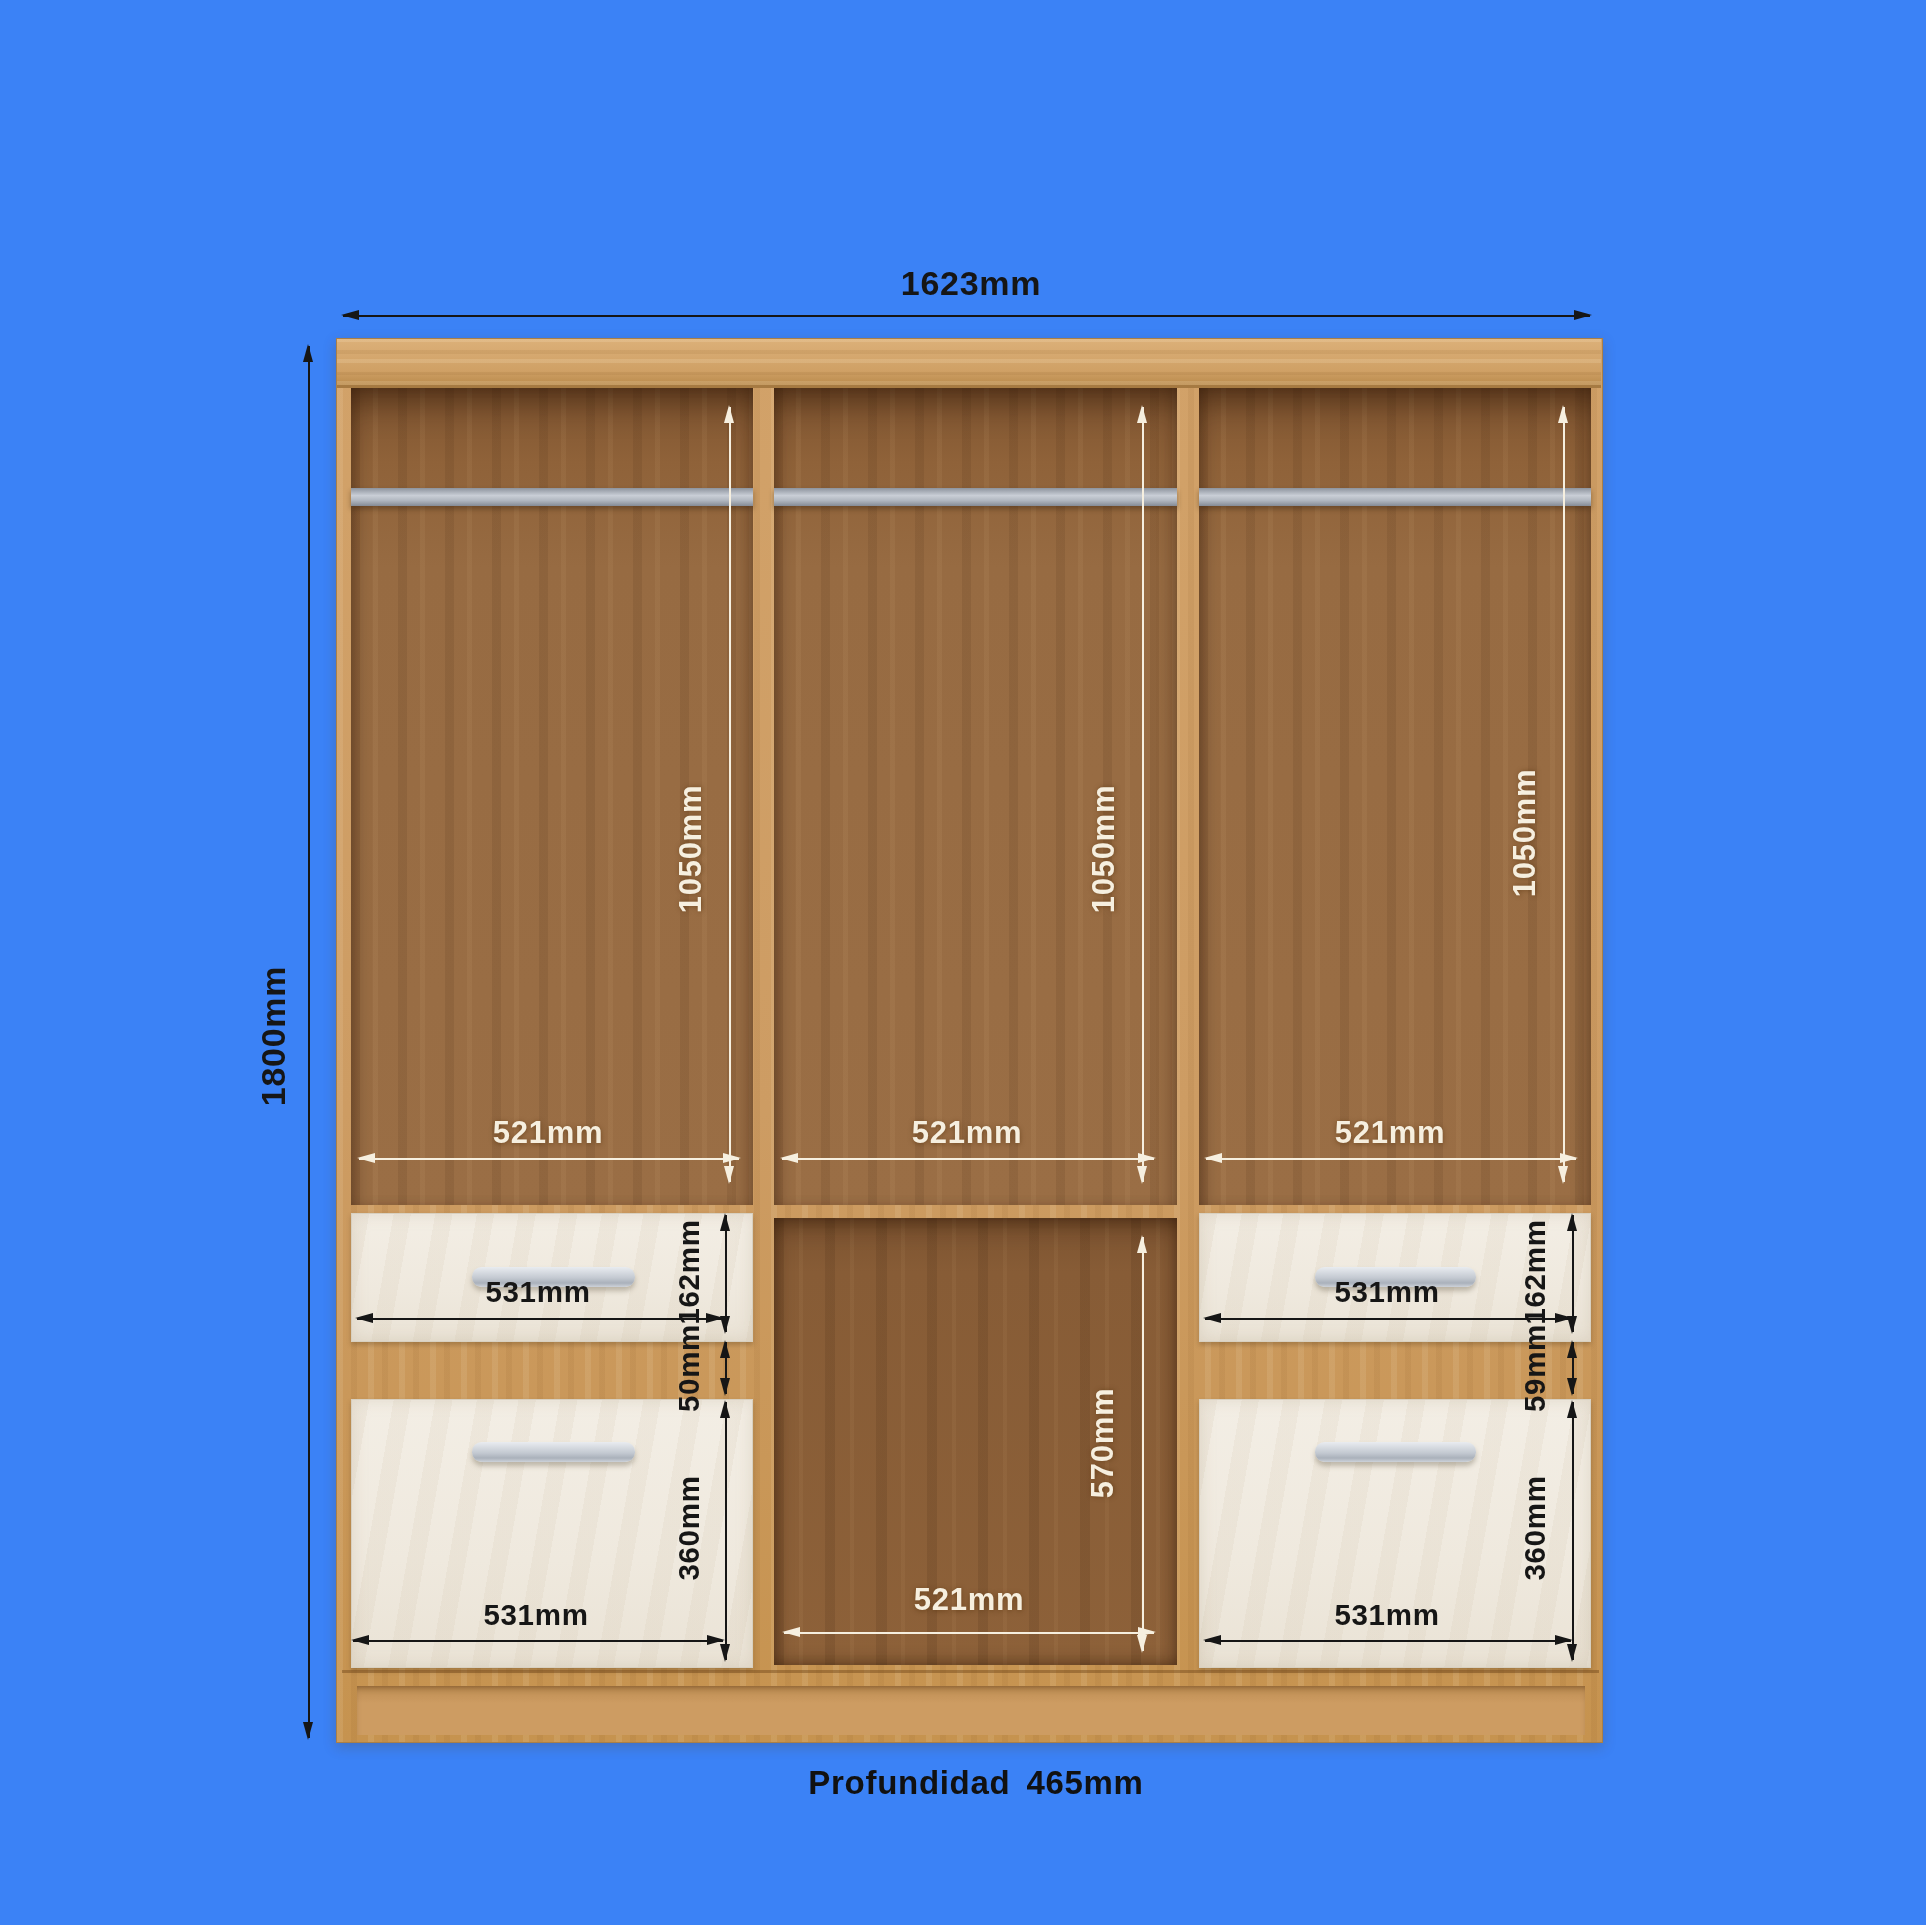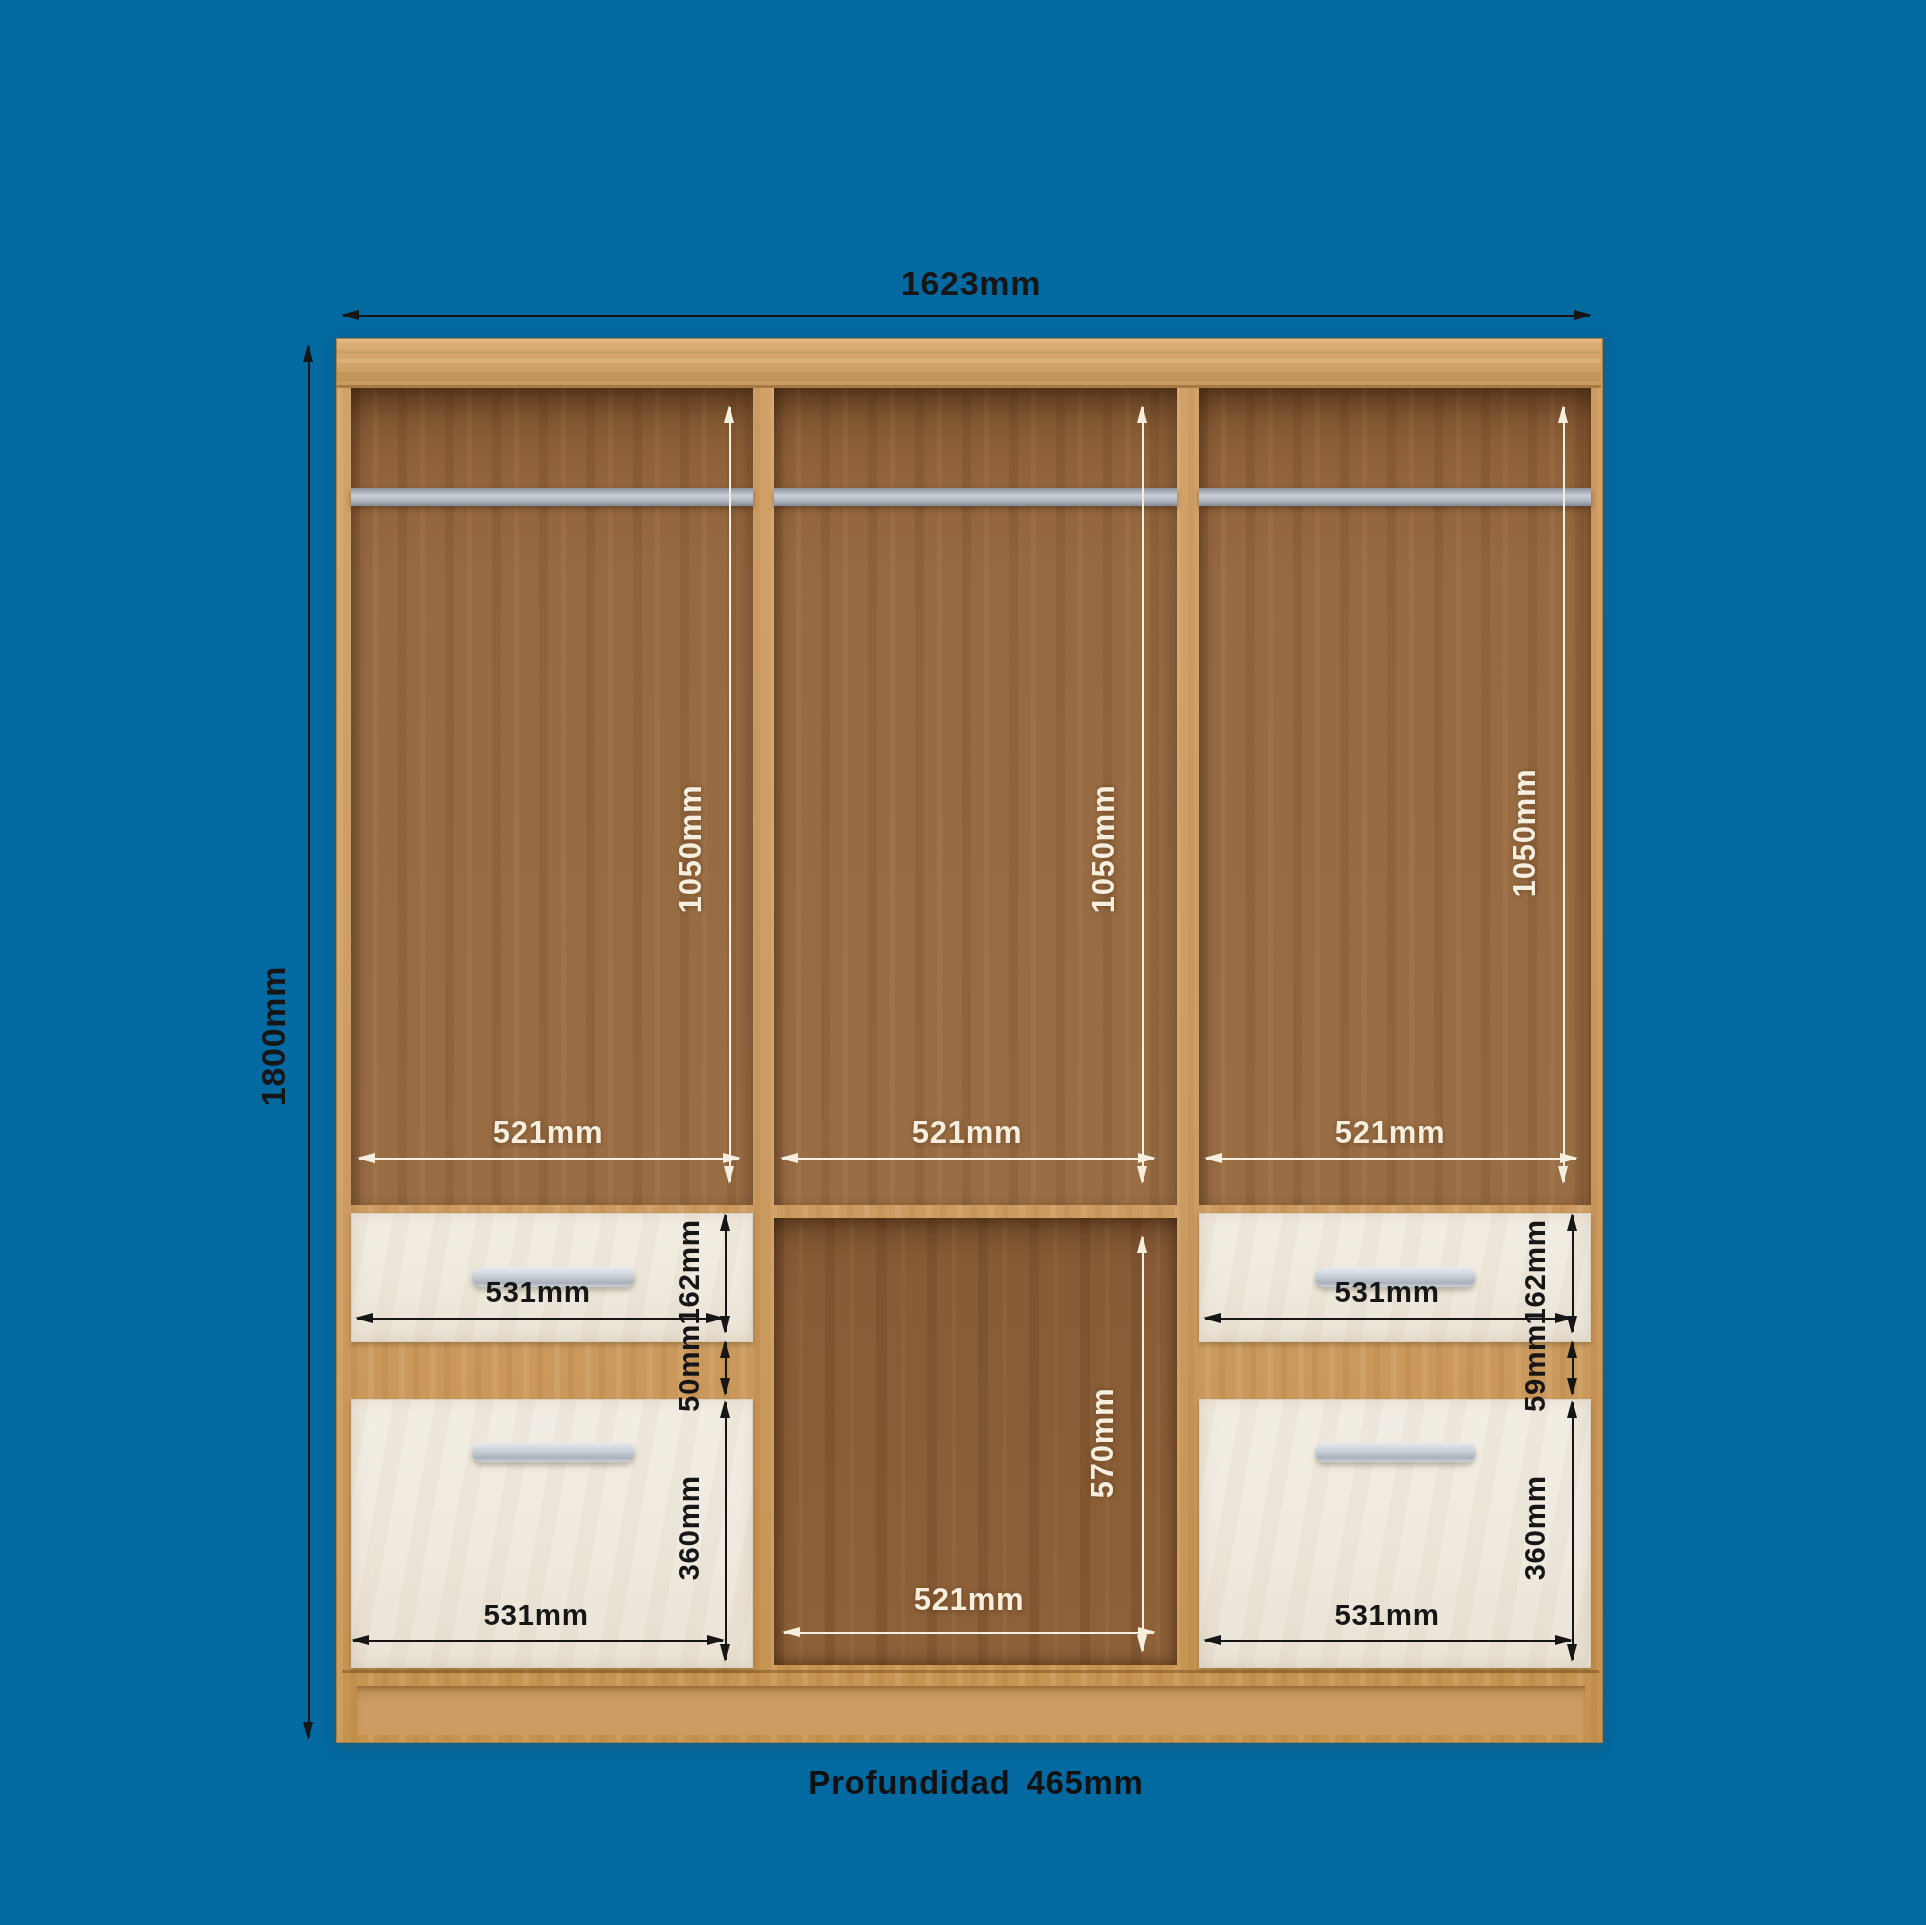--- a/index.html
+++ b/index.html
@@ -1,17 +1,17 @@
 <!DOCTYPE html>
 <html style="font-size:10.5px"><head>
 <meta charset="utf-8">
 <style>
   html,body{margin:0;padding:0;background:#ffffff;}
   body{font-family:"Liberation Sans","DejaVu Sans",sans-serif;}
-  #canvas{position:relative;width:1926px;height:1925px;background:#0369a1;overflow:hidden;}
+  #canvas{position:relative;width:1926px;height:1925px;background:#3b82f6;overflow:hidden;}
 
   
   #wardrobe{
     position:absolute;left:336px;top:338px;width:1267px;height:1405px;
     box-sizing:border-box;
     background:
       repeating-linear-gradient(90deg,
         rgba(255,244,220,.10) 0 5.9px, rgba(0,0,0,0) 5.9px 14.4px,
         rgba(120,72,22,.08) 14.4px 19.7px, rgba(0,0,0,0) 19.7px 31px),
       linear-gradient(180deg,#d2a269 0%,#cd9c63 55%,#c6934f 100%);

